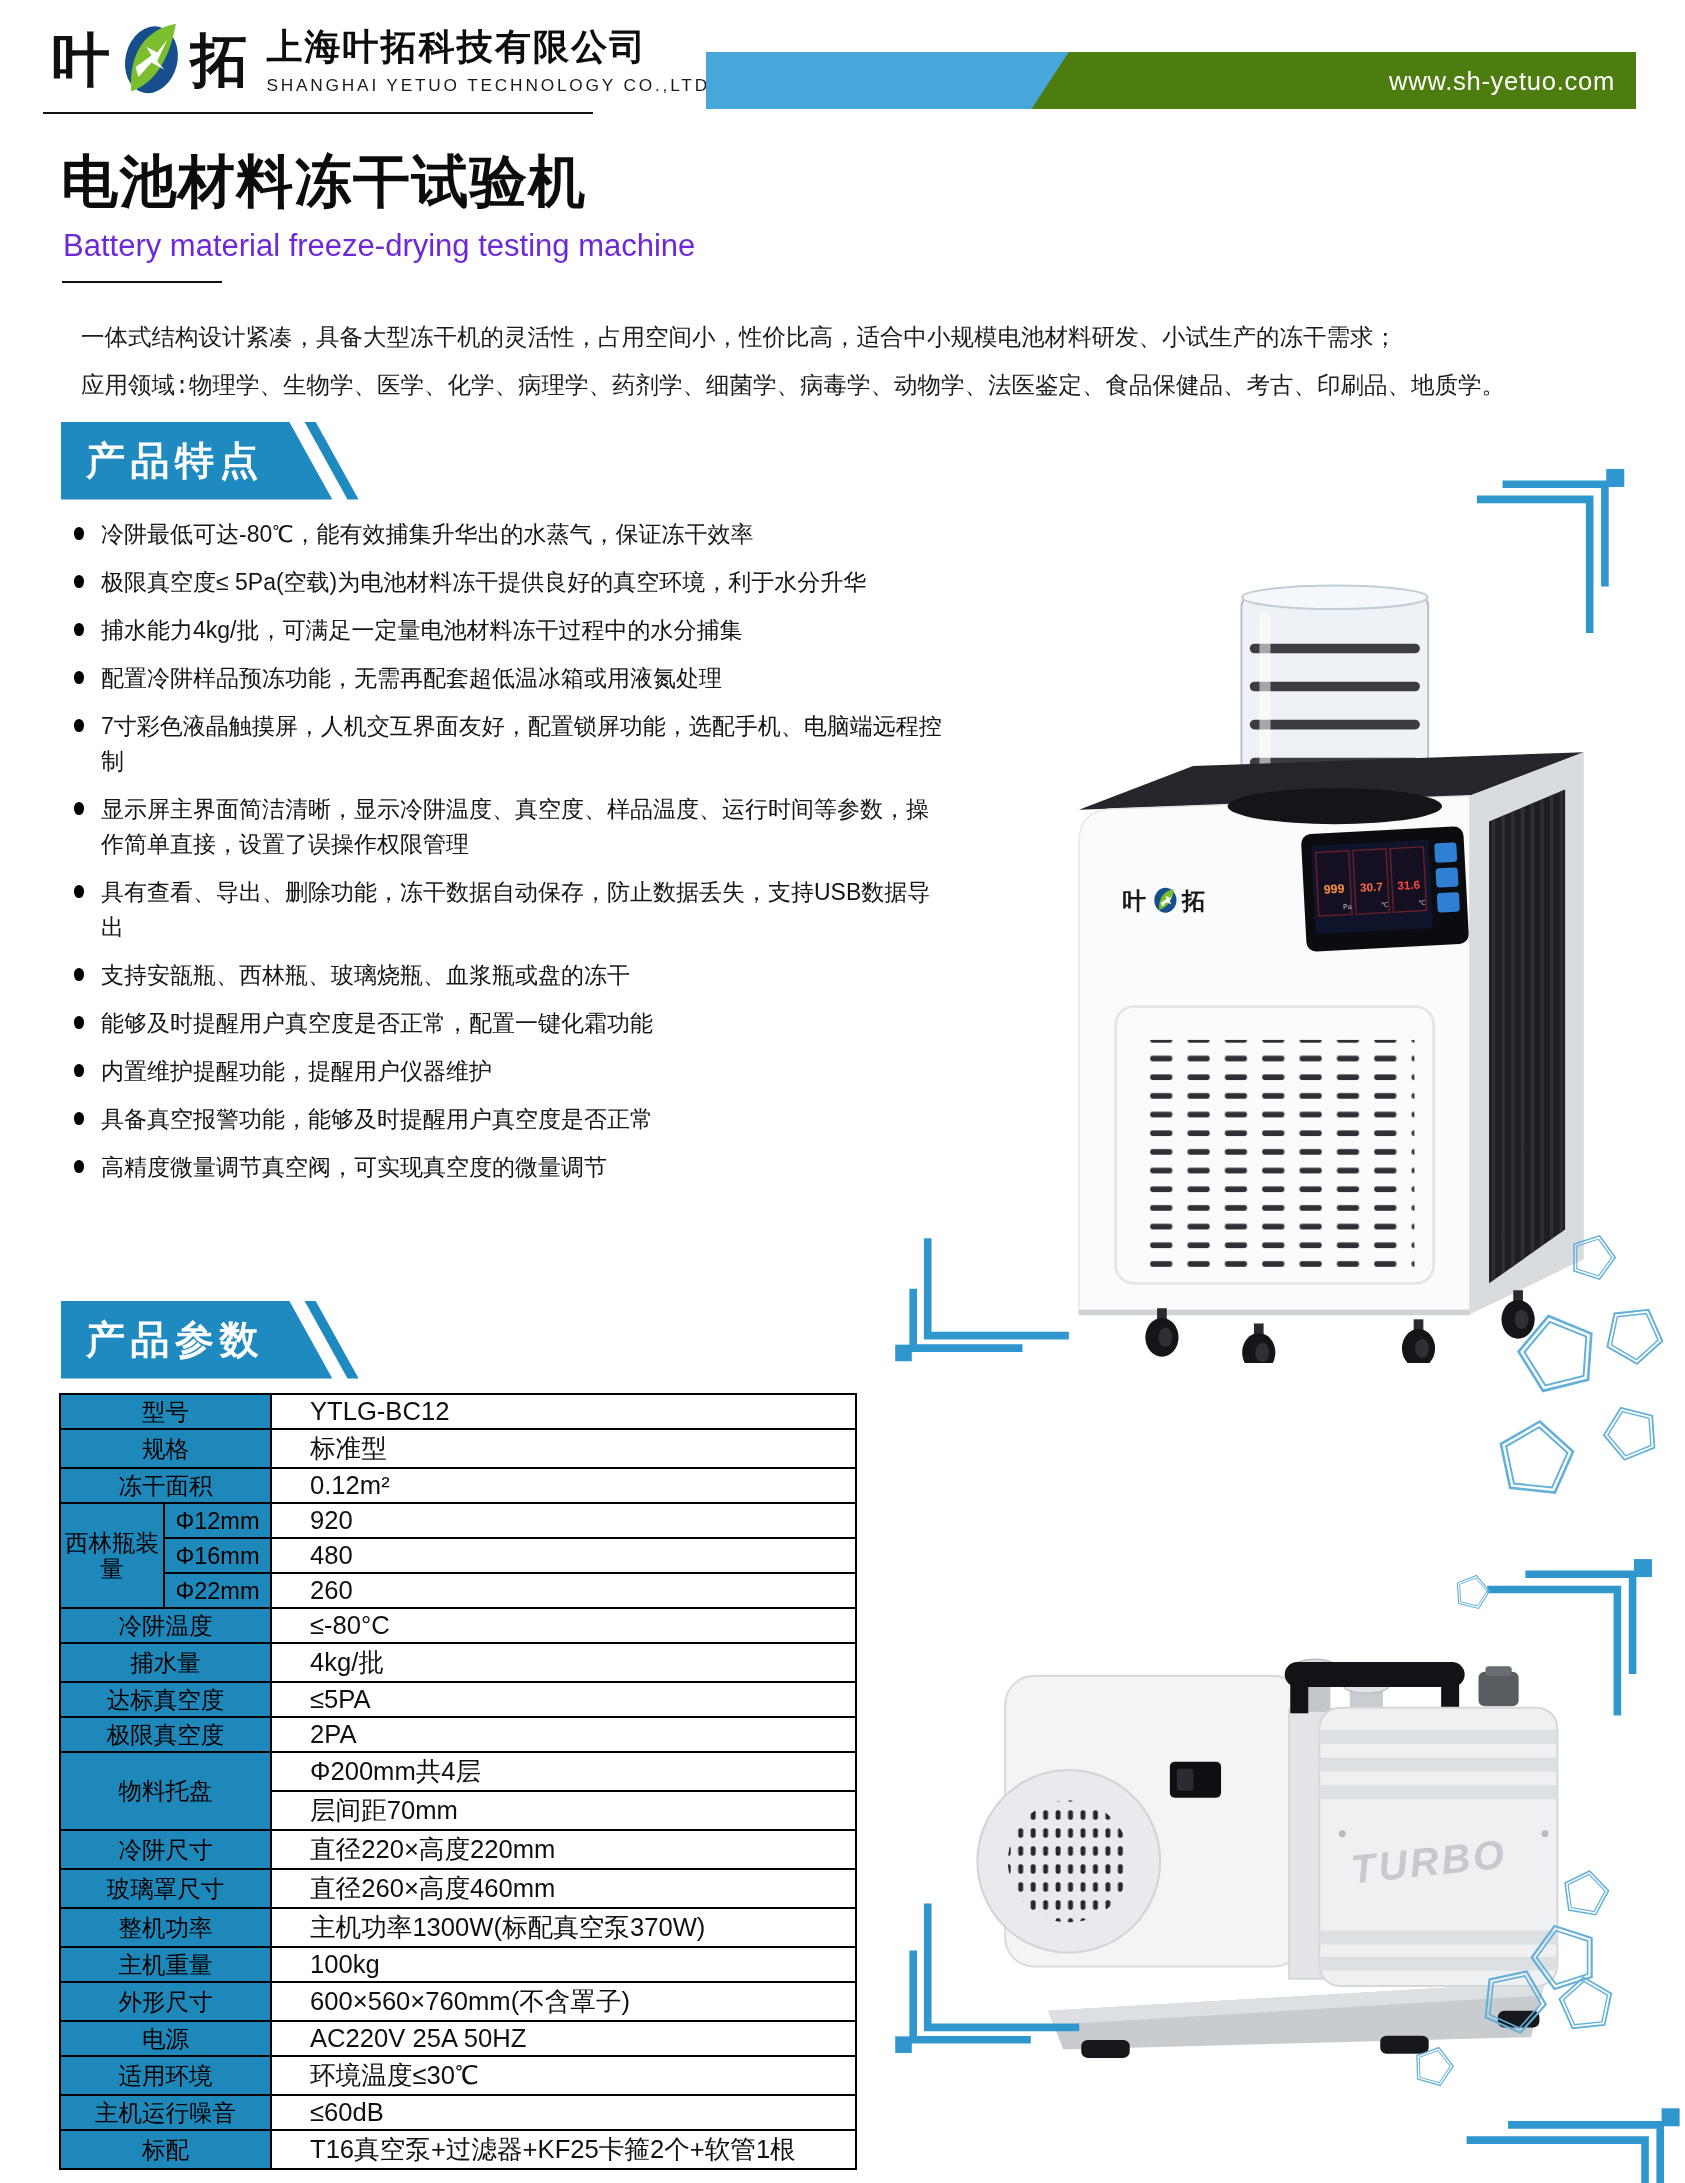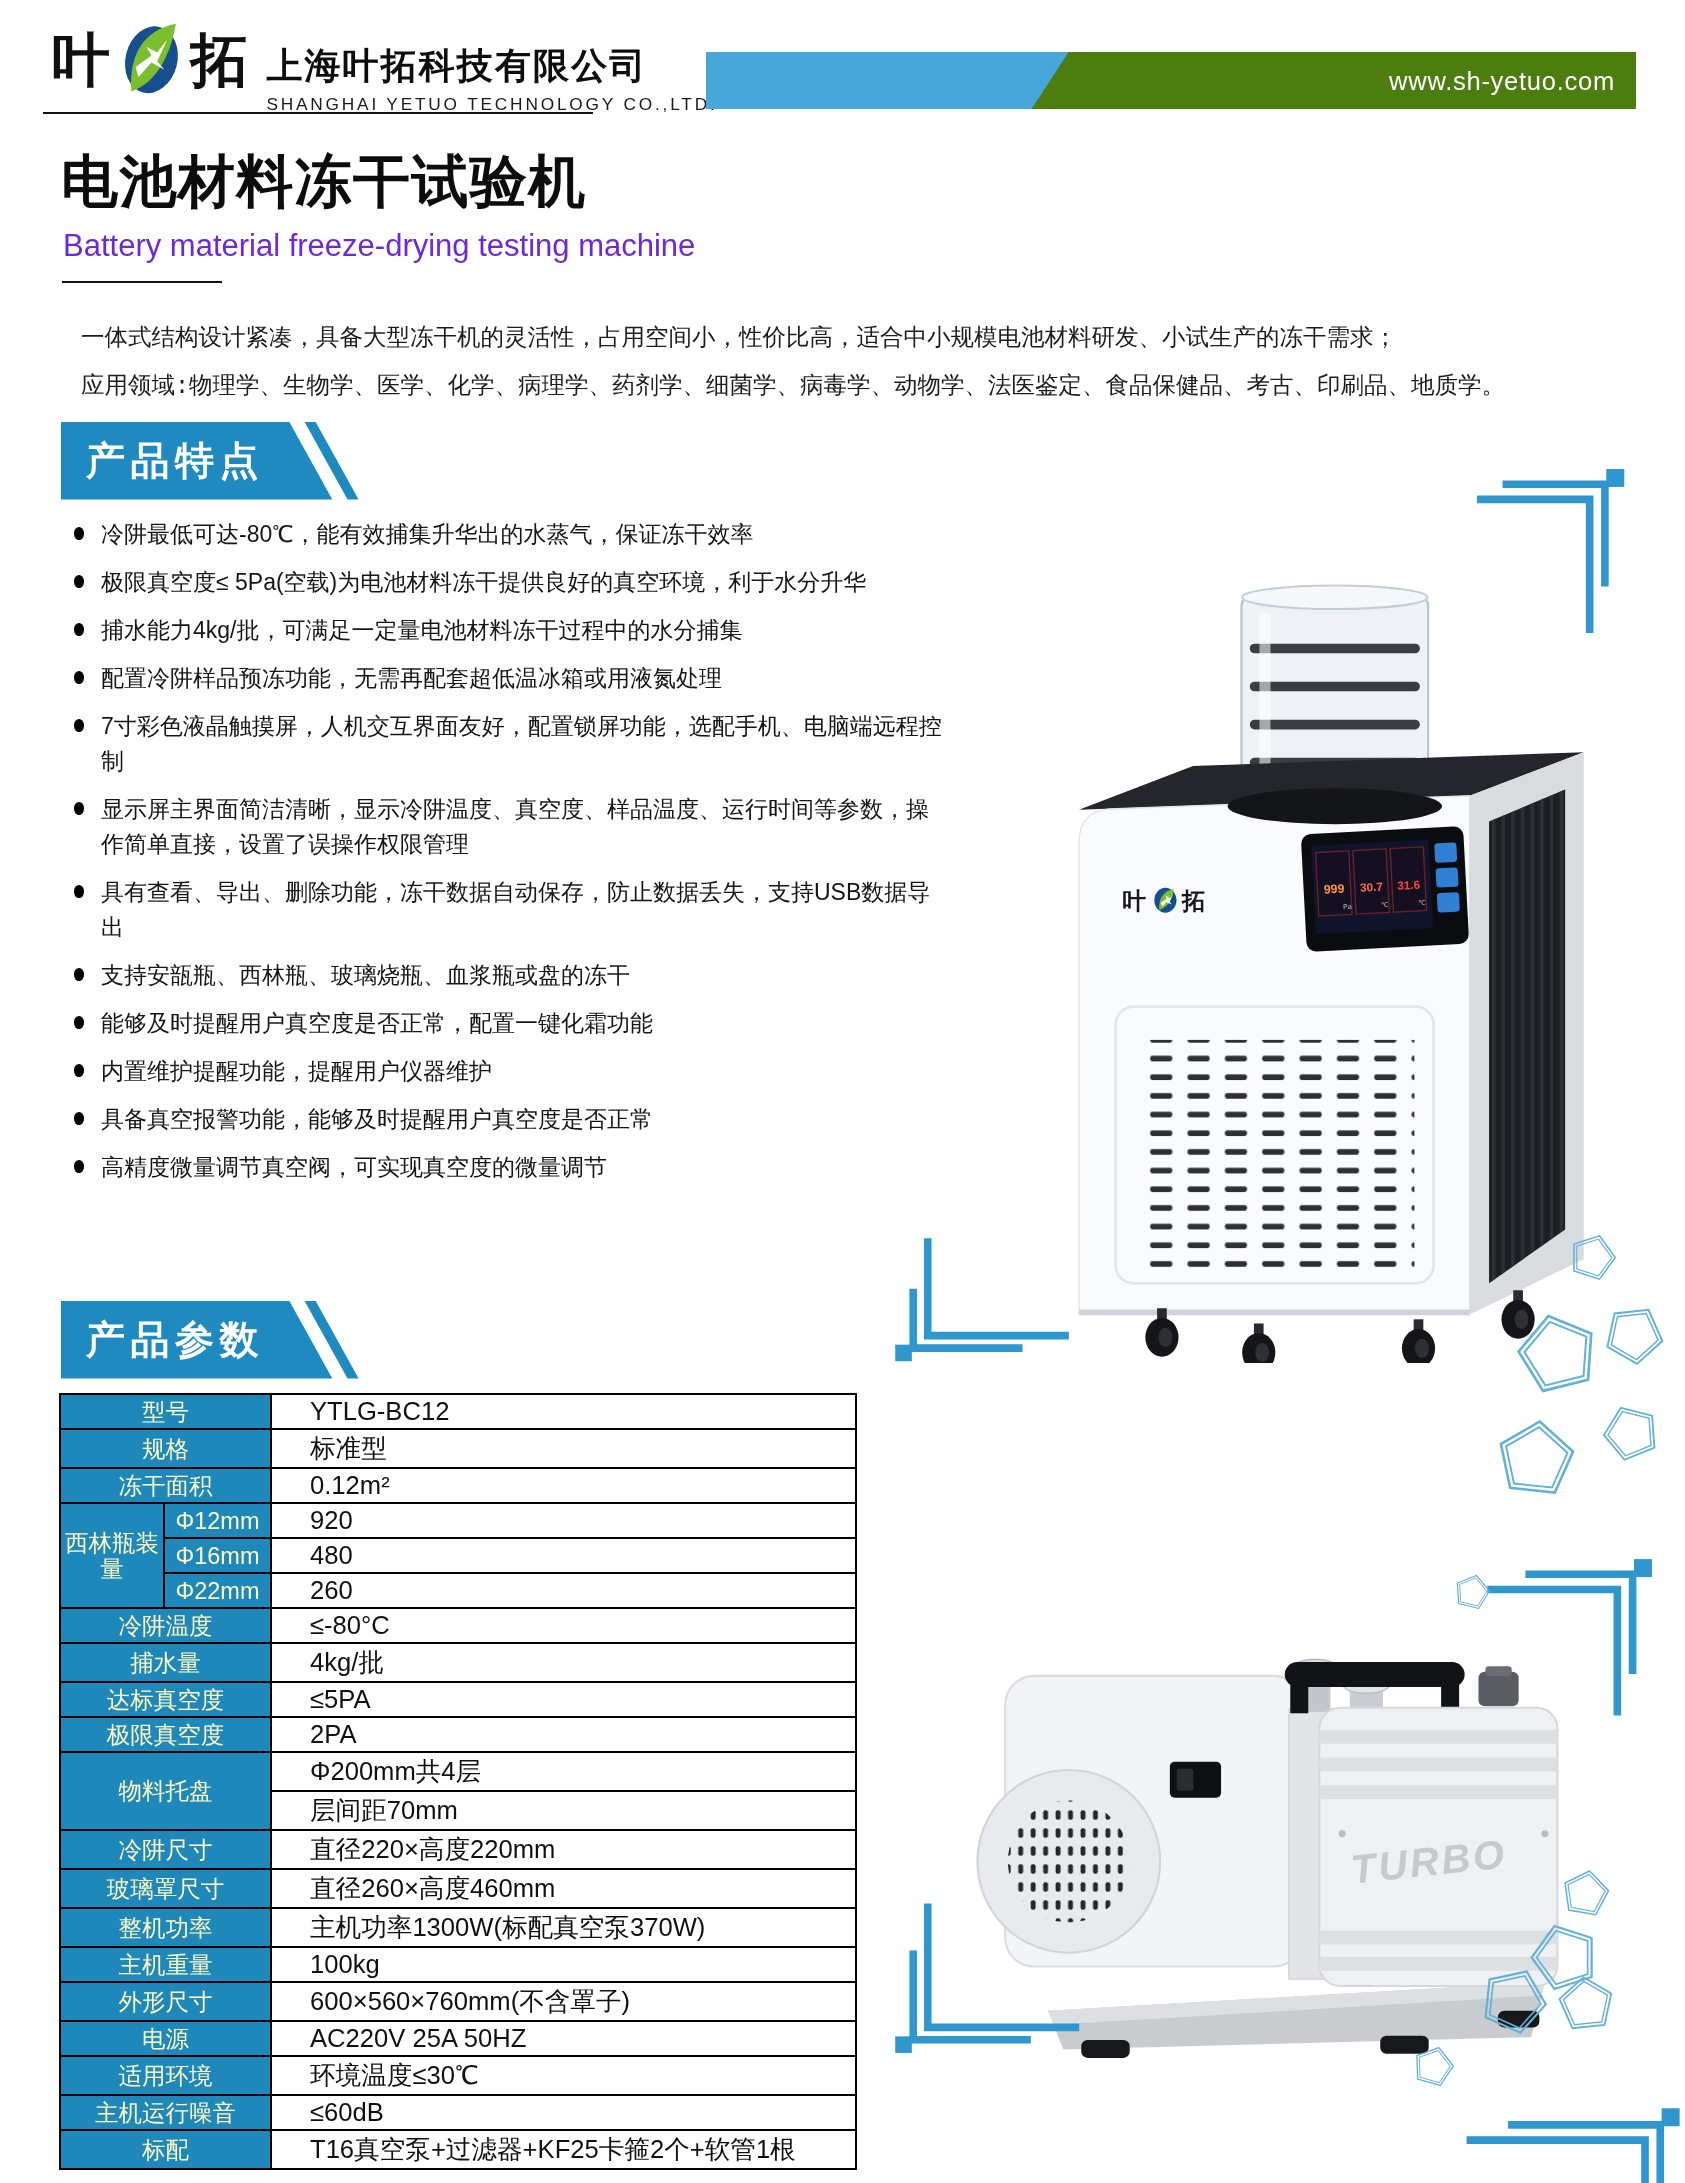--- a/index.html
+++ b/index.html
@@ -3,21 +3,21 @@
 <meta charset="utf-8">
 <style>
   html,body{margin:0;padding:0;background:#ffffff;}
   #page{position:relative;width:1686px;height:2183px;background:#ffffff;overflow:hidden;
         font-family:"Liberation Sans",sans-serif;color:#161616;}
 
   
   .logo-block{position:absolute;left:52px;top:18px;height:97px;display:flex;align-items:flex-start;}
   .logo-char{font-size:58px;font-weight:bold;line-height:83px;color:#101010;}
   .logo-emblem{display:inline-block;width:72px;height:82px;margin:0 4.2px;}
-  .company-names{margin-left:18px;padding-top:7px;margin-top:19px;}
+  .company-names{margin-left:18px;padding-top:7px;}
   .company-cn{font-size:36px;font-weight:bold;letter-spacing:2.1px;color:#0d0d0d;line-height:44px;}
   .company-en{font-size:17.3px;letter-spacing:2.8px;color:#1a1a1a;margin-top:5.5px;}
   .header-rule{position:absolute;left:43px;top:112px;width:550px;height:2.1px;background:#111;}
   .website-banner{position:absolute;left:706px;top:52px;width:930px;height:57px;background:#4d7c0f;}
   .banner-light{position:absolute;inset:0;background:#47a7da;
     clip-path:polygon(0 0,39% 0,35% 100%,0 100%);}
   .website-banner span{position:absolute;right:21px;top:50%;transform:translateY(-50%);
     color:#fff;font-size:25.6px;letter-spacing:0.7px;}
 
   
@@ -38,21 +38,21 @@
     color:#ffffff;font-size:39px;font-weight:bold;letter-spacing:5.5px;}
 
   
   .feature-list{position:absolute;left:74px;top:517px;width:872px;margin:0;padding:0;list-style:none;}
   .feature-list li{display:flex;gap:16.6px;margin-bottom:13px;font-size:23px;line-height:35px;color:#151515;}
   .feature-list .dot{flex:0 0 auto;width:10.4px;height:13px;border-radius:50%;background:#000;margin-top:10.4px;}
 
   
   .spec-table{position:absolute;left:59px;top:1393px;width:796px;border-collapse:collapse;table-layout:fixed;}
   .spec-table td{border:2.1px solid #000;height:35px;box-sizing:border-box;overflow:hidden;}
-  .spec-table td.lbl{background:#1f88bb;color:#fef9c3;text-align:center;font-size:23.5px;line-height:26px;padding:0 2.8px;}
+  .spec-table td.lbl{background:#1f88bb;color:#000000;text-align:center;font-size:23.5px;line-height:26px;padding:0 2.8px;}
   .spec-table td.val{background:#ffffff;color:#101010;font-size:25.6px;font-weight:500;padding-left:38px;}
 
   
   .dryer-wrap{position:absolute;left:1034px;top:564px;width:574px;height:799px;}
   .pump-wrap{position:absolute;left:965px;top:1626px;width:609px;height:450px;}
   .decor{position:absolute;inset:0;pointer-events:none;}
 </style>
 </head>
 <body>
 

